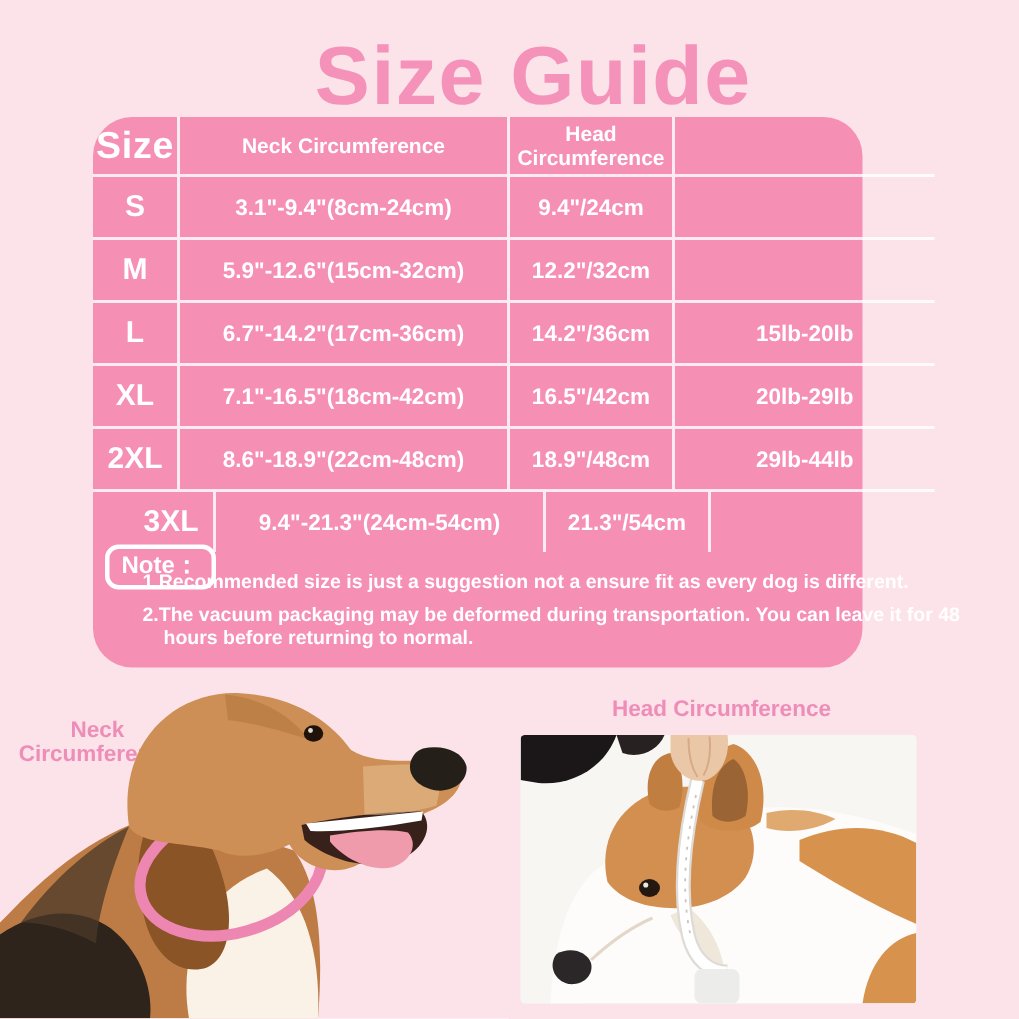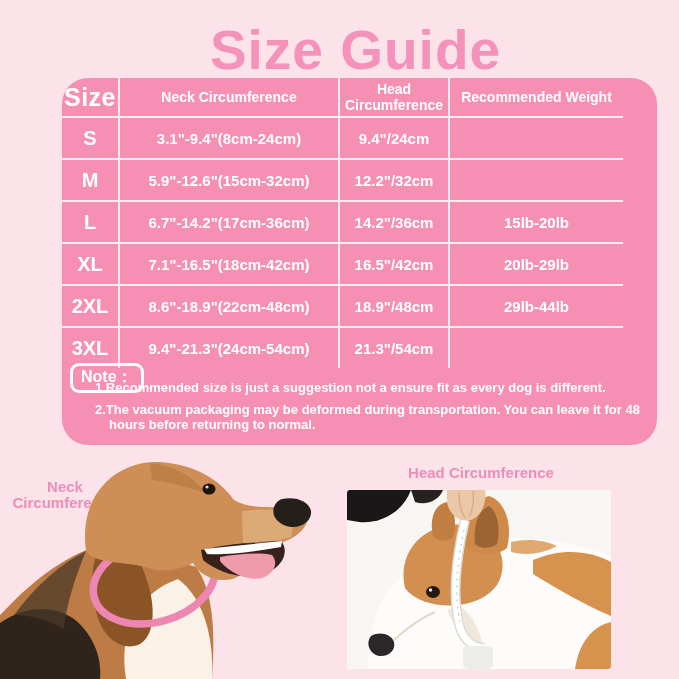--- a/index.html
+++ b/index.html
@@ -7,26 +7,26 @@
   .stage{
     position:relative;width:679px;height:679px;overflow:hidden;
     background:#fce2e9;
   }
   .title{
     position:absolute;top:2px;left:0;width:100%;margin:16px;
     text-align:center;font-size:55px;font-weight:bold;letter-spacing:1px;
     color:#f592ba;
   }
   .card{
-    position:absolute;left:62px;top:78px;width:595px;height:367px;
+    position:absolute;left:62px;top:78px;width:513px;height:367px;
     background:#f58fb3;border-radius:26px;
   }
   .grid{position:absolute;left:0;top:0;width:561px;}
   .row{display:flex;height:40px;border-bottom:2px solid rgba(255,255,255,.82);}
-  .row:last-child{border-bottom:none;}
+  .row:last-child{border-bottom:none;margin-left:24px;}
   .row.header{height:38px;}
   .cell{
     box-sizing:border-box;display:flex;align-items:center;justify-content:center;
     color:#ffffff;font-weight:bold;font-size:15px;text-align:center;
   }
   .c-size{width:58px;border-right:2px solid rgba(255,255,255,.82);font-size:20px;}
   .c-neck{width:220px;border-right:2px solid rgba(255,255,255,.82);}
   .c-head{width:110px;border-right:2px solid rgba(255,255,255,.82);}
   .c-weight{width:173px;}
   .header .cell{font-size:14px;line-height:1.15;}
@@ -62,21 +62,20 @@
 <div class="stage">
 
   <h1 class="title">Size Guide</h1>
 
   <div class="card">
     <div class="grid">
       <div class="row header">
         <div class="cell c-size">Size</div>
         <div class="cell c-neck">Neck Circumference</div>
         <div class="cell c-head">Head Circumference</div>
-        <div class="cell c-weight">Recommended Weight</div>
       </div>
       <div class="row">
         <div class="cell c-size">S</div>
         <div class="cell c-neck">3.1"-9.4"(8cm-24cm)</div>
         <div class="cell c-head">9.4"/24cm</div>
       </div>
       <div class="row">
         <div class="cell c-size">M</div>
         <div class="cell c-neck">5.9"-12.6"(15cm-32cm)</div>
         <div class="cell c-head">12.2"/32cm</div>

